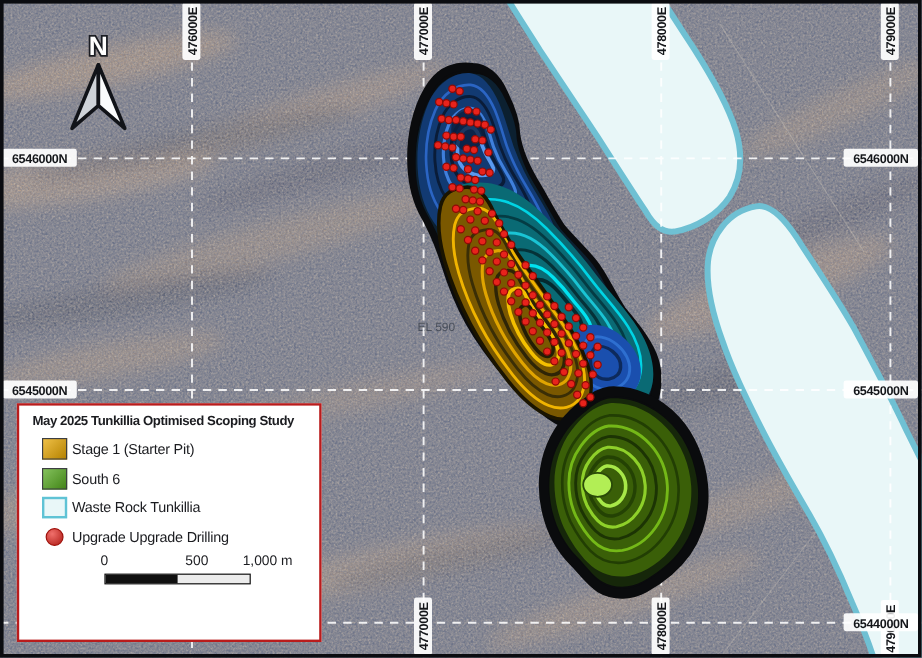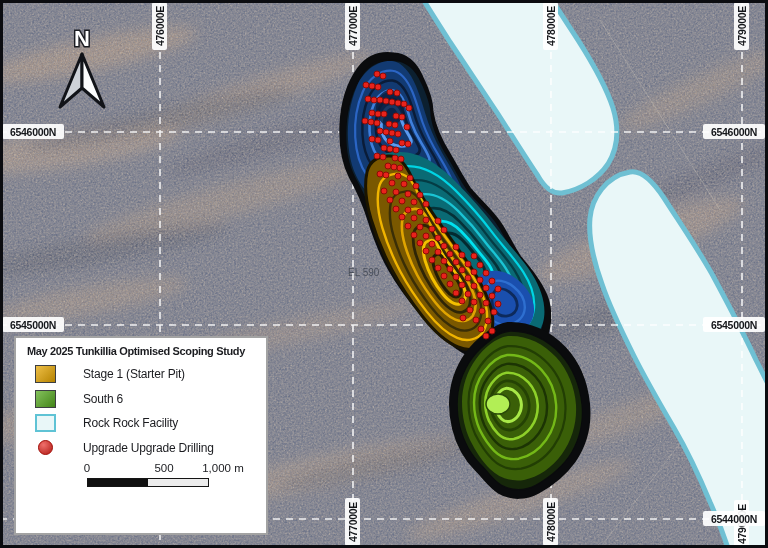--- a/index.html
+++ b/index.html
@@ -5,25 +5,25 @@
   html,body{margin:0;padding:0;background:#222;}
   .stage{position:relative;width:768px;height:548px;overflow:hidden;
          font-family:"Liberation Sans",sans-serif;}
   .frame{position:absolute;inset:0;border:3px solid #0b0c10;pointer-events:none;z-index:40;}
   svg text{font-family:"Liberation Sans",sans-serif;}
   .gridlabel rect{fill:#ffffff;opacity:.93;rx:2;}
   .gridlabel text{fill:#14161a;font-size:10.5px;font-weight:700;letter-spacing:-.3px;}
   .dot{fill:#e8231c;stroke:#8e0b06;stroke-width:1;}
   
   .legend{position:absolute;left:14px;top:336px;width:254px;height:199px;
-          background:#ffffff;border:2px solid #a3a3a3;box-sizing:border-box;
+          background:#ffffff;border:2px solid #b91c1c;box-sizing:border-box;
           padding:7px 8px 4px 10px;z-index:30;}
   .legend-title{font-size:11px;font-weight:700;letter-spacing:-.35px;color:#1b1c20;
                 white-space:nowrap;margin:0 0 5px 1px;}
-  .legend-row{display:flex;align-items:center;height:24.5px;gap:27px;padding-left:9px;}
+  .legend-row{display:flex;align-items:center;height:24.5px;gap:4px;padding-left:9px;}
   .swatch{width:21px;height:18px;border:1.5px solid #3c3e42;box-sizing:border-box;
           position:relative;flex:none;}
   .swatch::after{content:"";position:absolute;inset:0;
           background:linear-gradient(135deg,rgba(255,255,255,.28),rgba(0,0,0,.22));}
   .swatch.outline{border:2px solid #5fc3d5;}
   .swatch.outline::after{background:none;}
   .swatch.circle{width:15px;height:15px;border-radius:50%;border:1px solid #9c120c;
           margin:0 3px;}
   .swatch.circle::after{border-radius:50%;background:radial-gradient(circle at 35% 30%,rgba(255,255,255,.35),rgba(0,0,0,.25));}
   .legend-label{font-size:12px;letter-spacing:-.2px;color:#1b1c20;white-space:nowrap;}
@@ -351,21 +351,21 @@
   <div class="legend-row">
     <span class="swatch" style="background-color: rgb(232, 167, 0);"></span>
     <span class="legend-label">Stage 1 (Starter Pit)</span>
   </div>
   <div class="legend-row">
     <span class="swatch" style="background-color: rgb(85, 170, 30);"></span>
     <span class="legend-label">South 6</span>
   </div>
   <div class="legend-row">
     <span class="swatch outline" style="background-color: rgb(233, 247, 248);"></span>
-    <span class="legend-label">Rock Rock Facility</span>
+    <span class="legend-label">Waste Rock Tunkillia</span>
   </div>
   <div class="legend-row">
     <span class="swatch circle" style="background-color: rgb(232, 35, 28);"></span>
     <span class="legend-label">Upgrade Upgrade Drilling</span>
   </div>
 
   <div class="scalebar">
     <span class="tick" style="left:61px">0</span>
     <span class="tick" style="left:138px">500</span>
     <span class="tick" style="left:197px">1,000 m</span>

